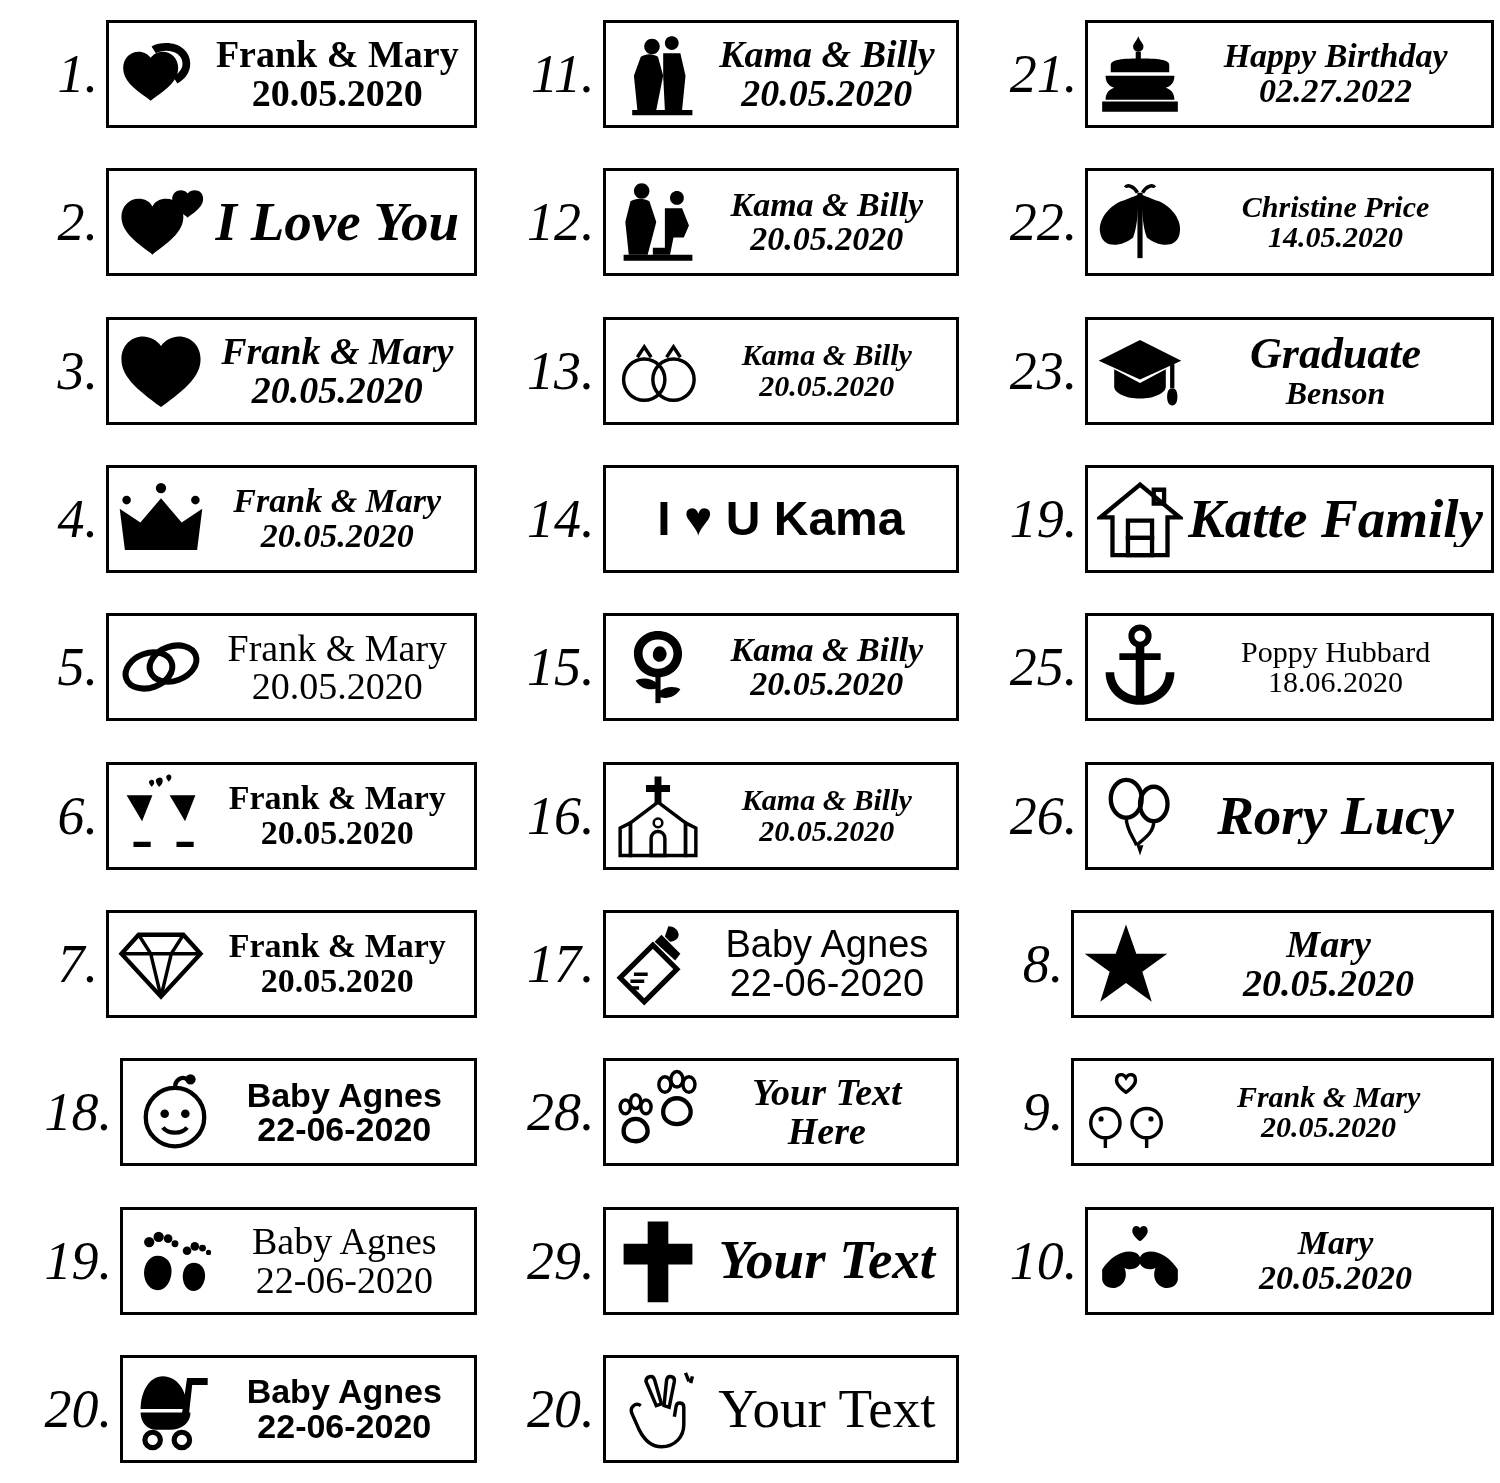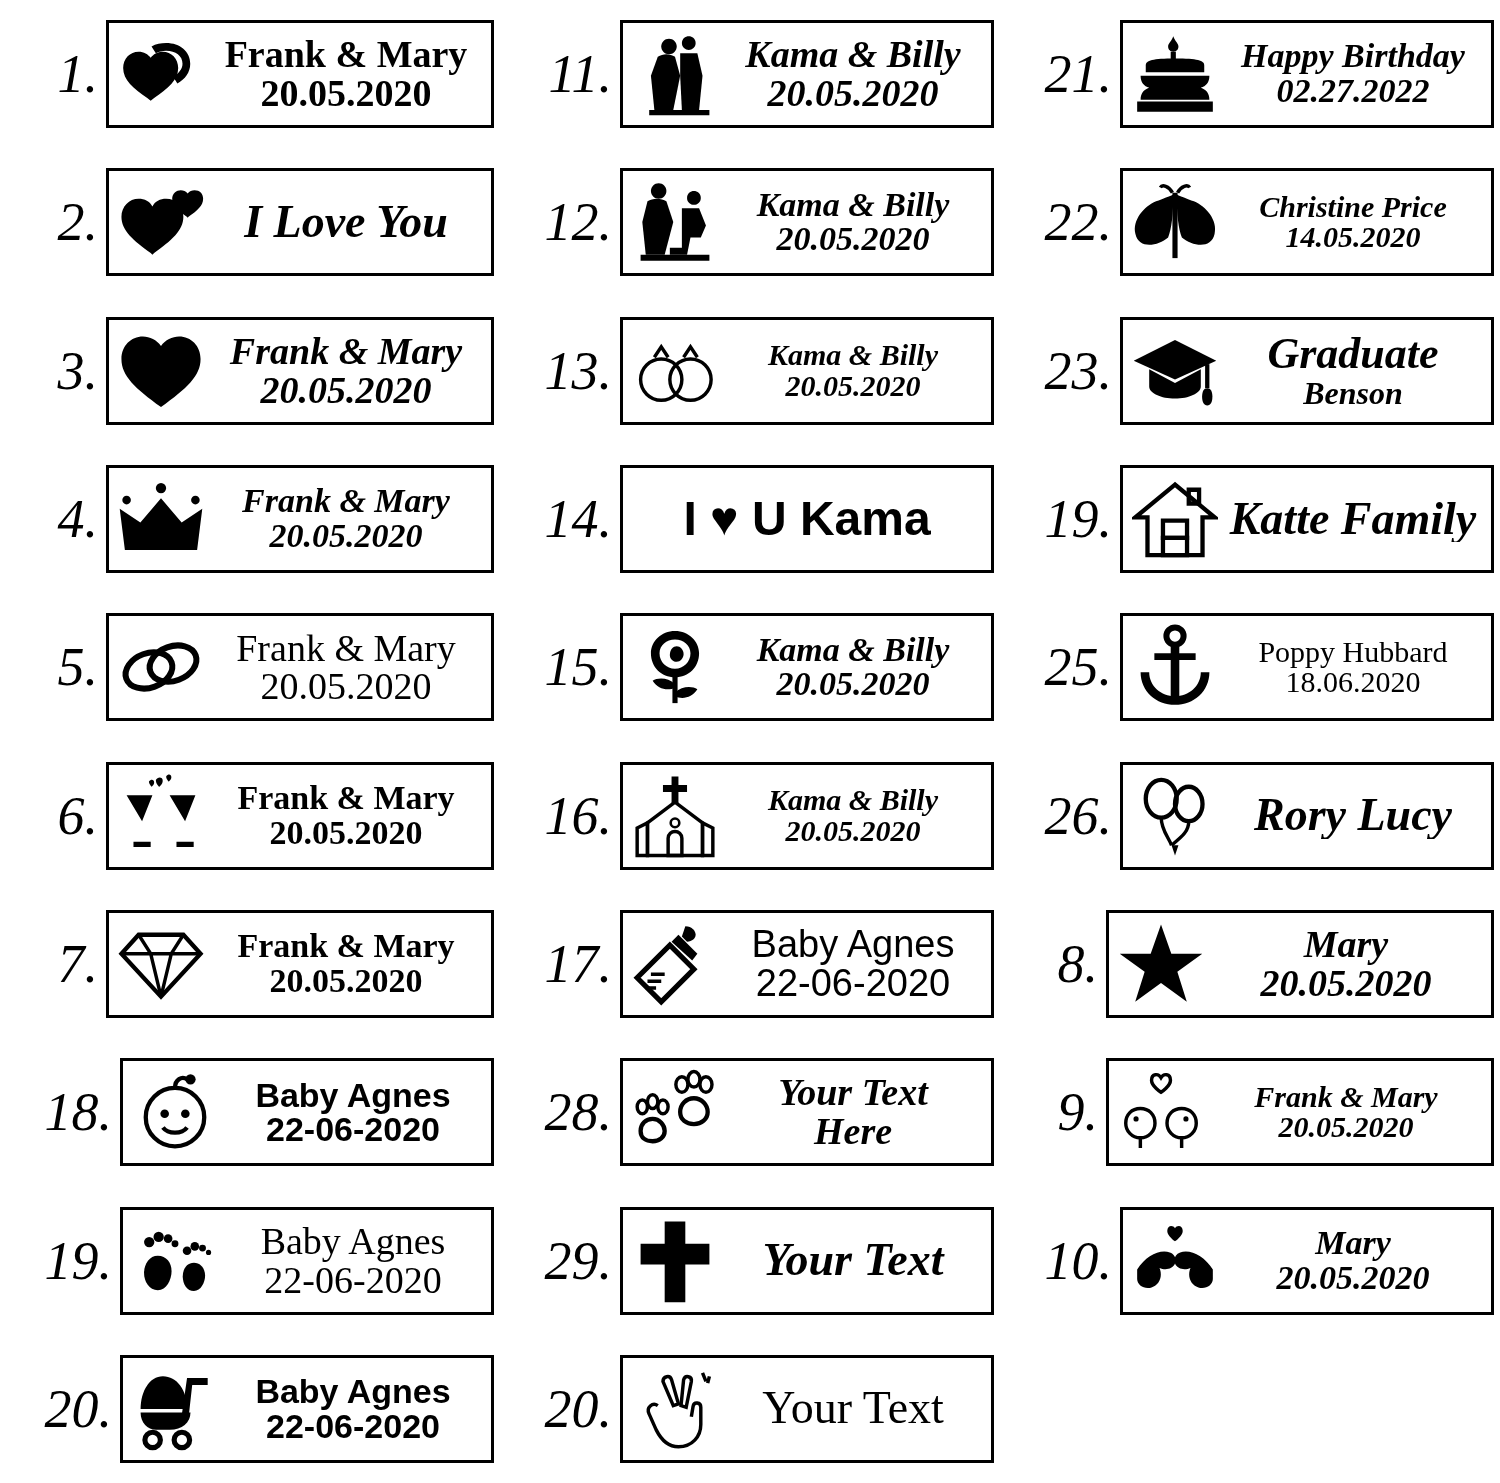--- a/index.html
+++ b/index.html
@@ -98,21 +98,21 @@
   }
 
   .s38 .l1 { font-size: 38px; }
   .s38 .l2 { font-size: 38px; }
   .s34 .l1 { font-size: 34px; }
   .s34 .l2 { font-size: 34px; }
   .s30 .l1 { font-size: 30px; }
   .s30 .l2 { font-size: 30px; }
   .s44 .l1 { font-size: 44px; }
   .s44 .l2 { font-size: 32px; }
-  .one .l1 { font-size: 46px; }
+  .one .l1 { font-size: 55px; }
   .solo { justify-content: center; }
   .iloveu {
     font-family: "Liberation Sans", sans-serif;
     font-weight: bold;
     font-size: 48px;
     display: flex;
     align-items: center;
     gap: 8px;
     width: 100%;
     justify-content: center;

